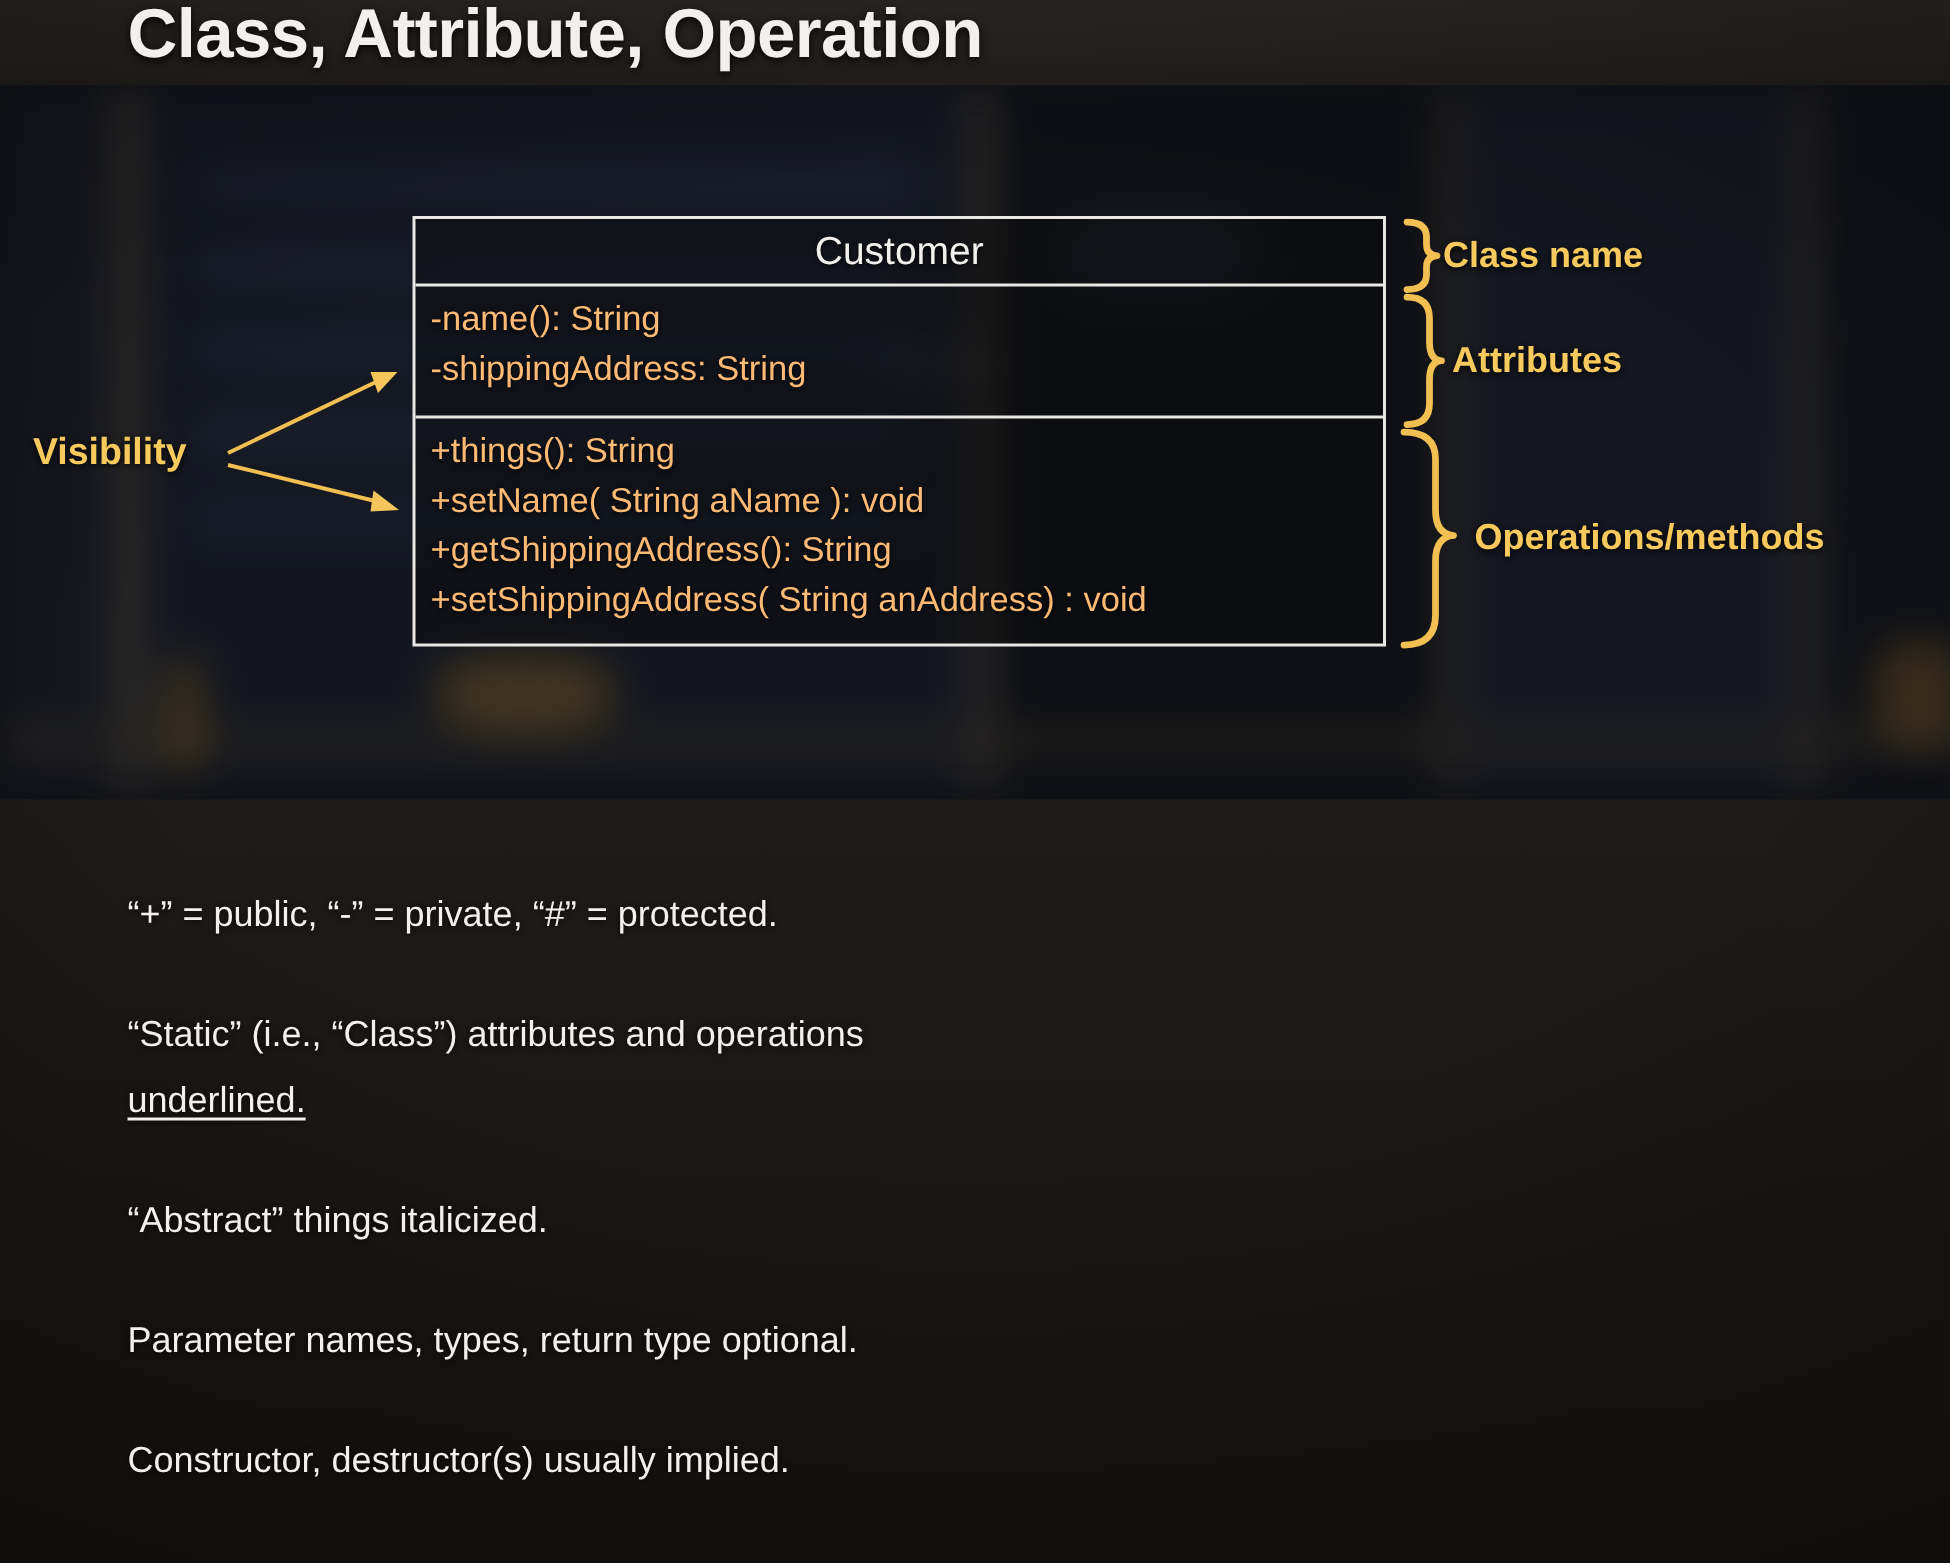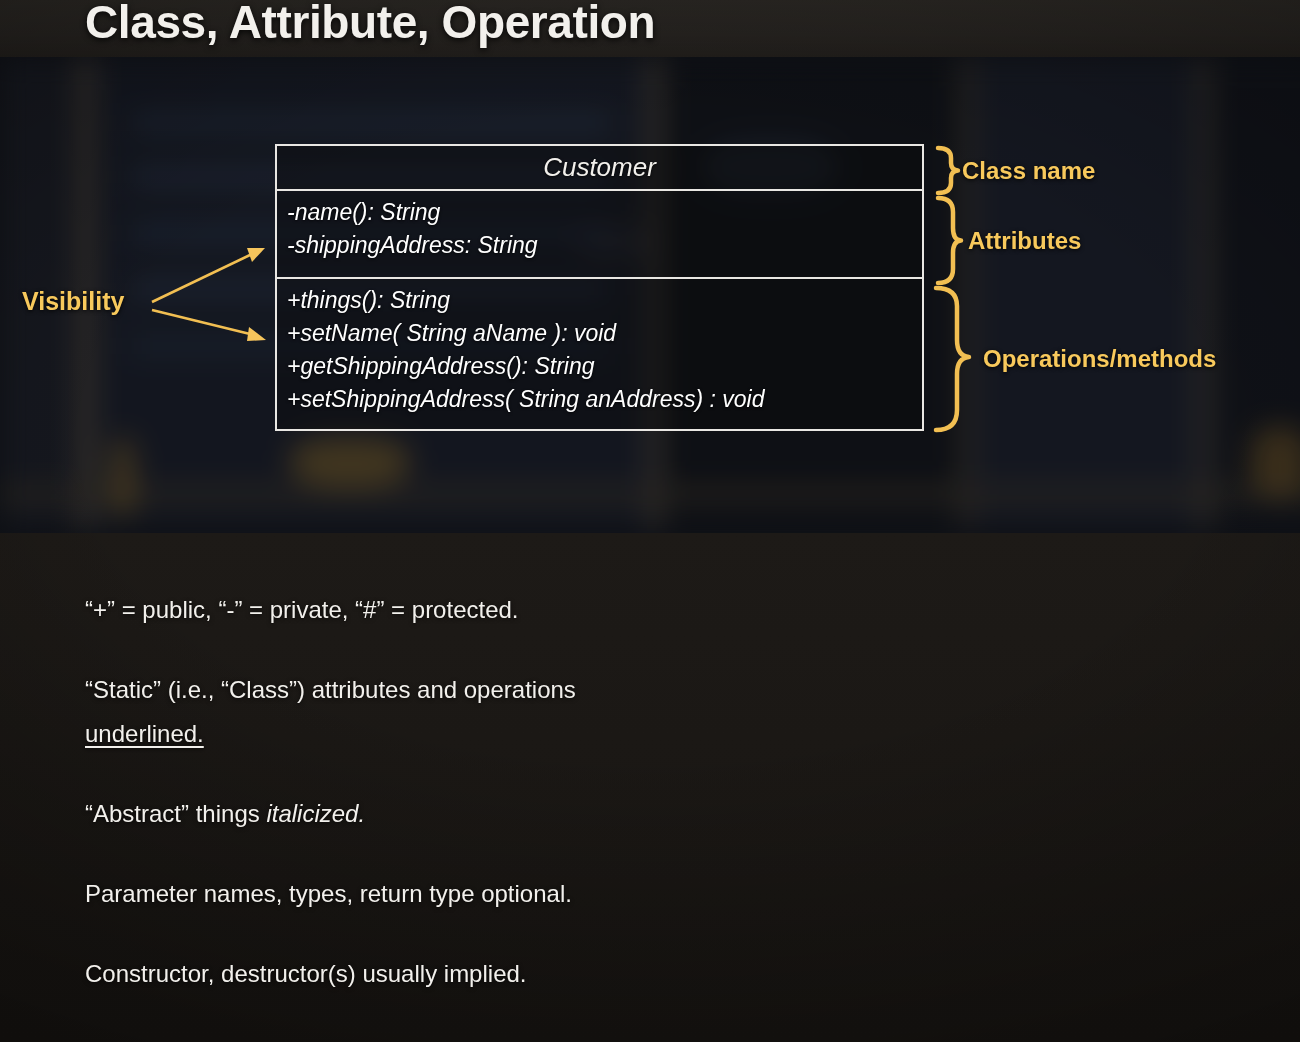--- a/index.html
+++ b/index.html
@@ -86,21 +86,20 @@
     top: 144px;
     width: 649px;
     height: 287px;
     border: 2px solid #e9e7e3;
     box-sizing: border-box;
     background: rgba(10,9,8,0.35);
   }
   .uml-compartment {
     box-sizing: border-box;
     position: relative;
-    font-style: italic;
   }
   .uml-name {
     height: 45px;
     border-bottom: 2px solid #e9e7e3;
     display: flex;
     align-items: center;
     justify-content: center;
   }
   .uml-name-text {
     font-size: 26px;
@@ -111,21 +110,21 @@
     height: 88px;
     border-bottom: 2px solid #e9e7e3;
     padding: 5px 0 0 10px;
   }
   .uml-ops {
     height: 150px;
     padding: 5px 0 0 10px;
   }
   .uml-line {
     font-size: 23px;
-    color: #ffffff;
+    color: #fdba74;
     line-height: 33px;
     white-space: nowrap;
     text-shadow: 0 1px 3px rgba(0,0,0,0.8);
   }
 
   
   .ann-label {
     position: absolute;
     font-size: 24px;
     font-weight: bold;
@@ -159,21 +158,21 @@
   }
   .bullet-line {
     font-size: 24px;
     color: #f2f0ec;
     line-height: 44px;
     margin-bottom: 36px;
     text-shadow: 0 1px 4px rgba(0,0,0,0.7);
   }
   .bullet-line.wrap2 { margin-bottom: 36px; }
   .u { text-decoration: underline; text-underline-offset: 4px; }
-  .it { font-style: italic; }
+  .it { }
 </style>
 </head>
 <body>
 
 <div id="slide">
 
   <div class="bg-top-band"></div>
 
   <div class="bg-photo">
     <div class="blurlayer">

